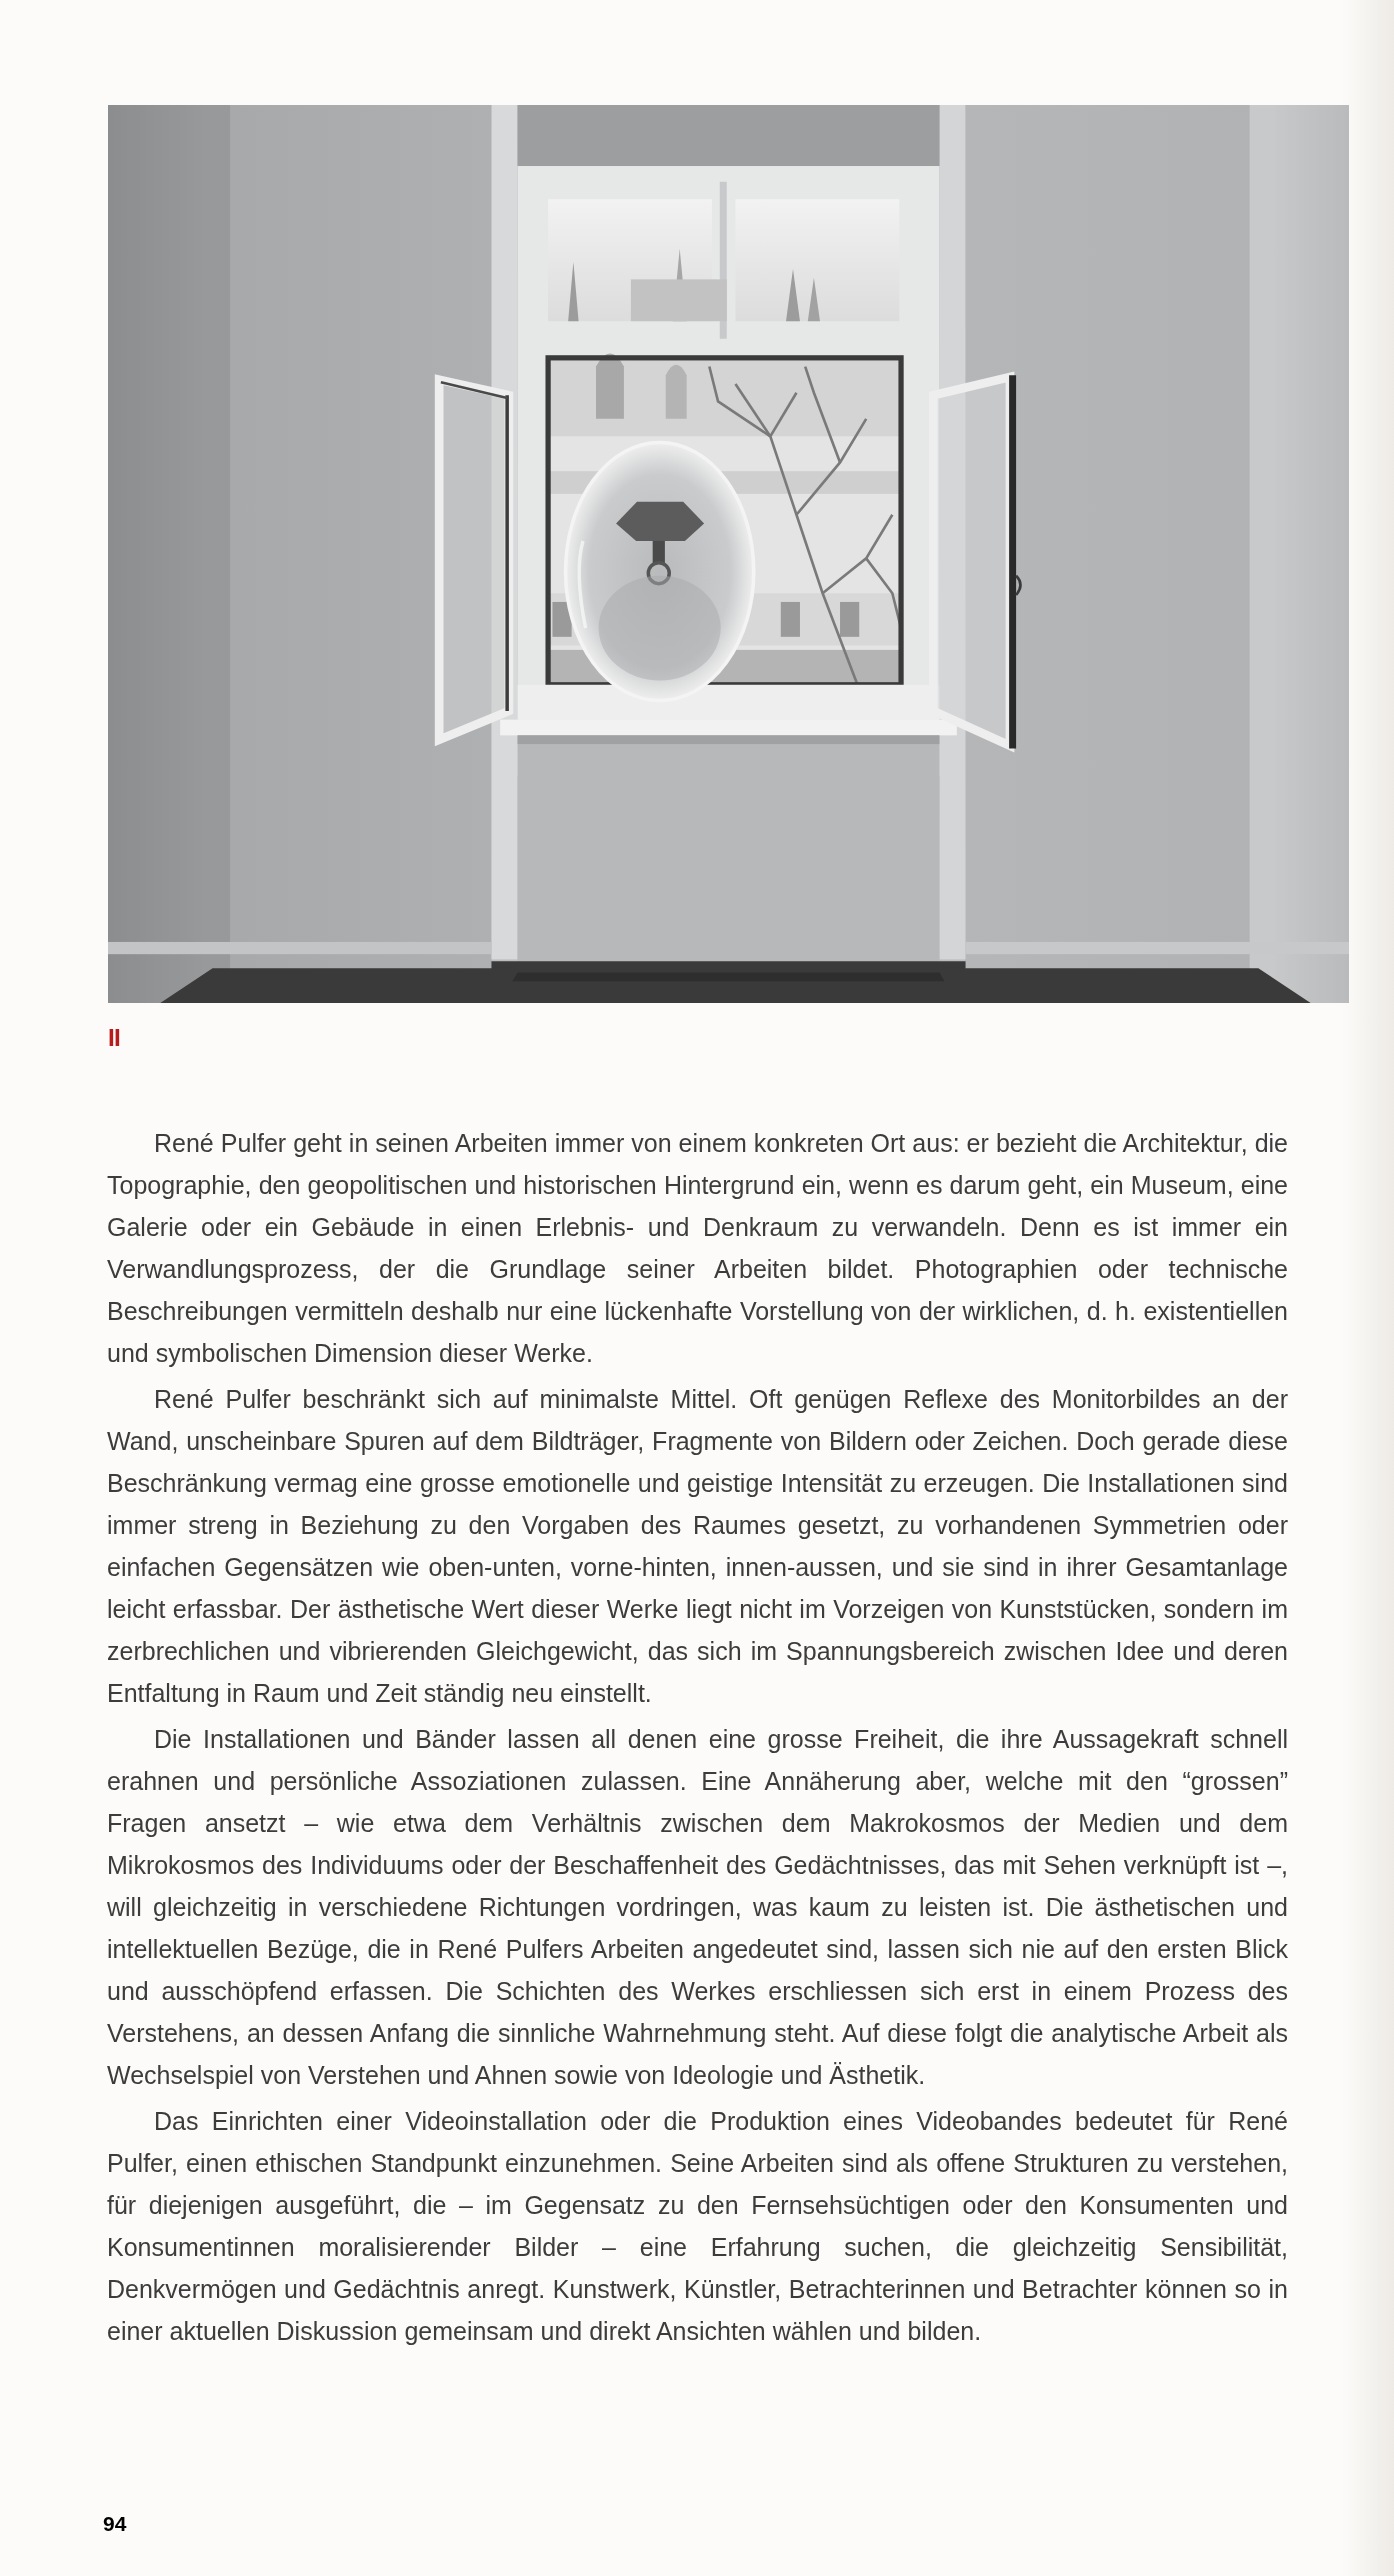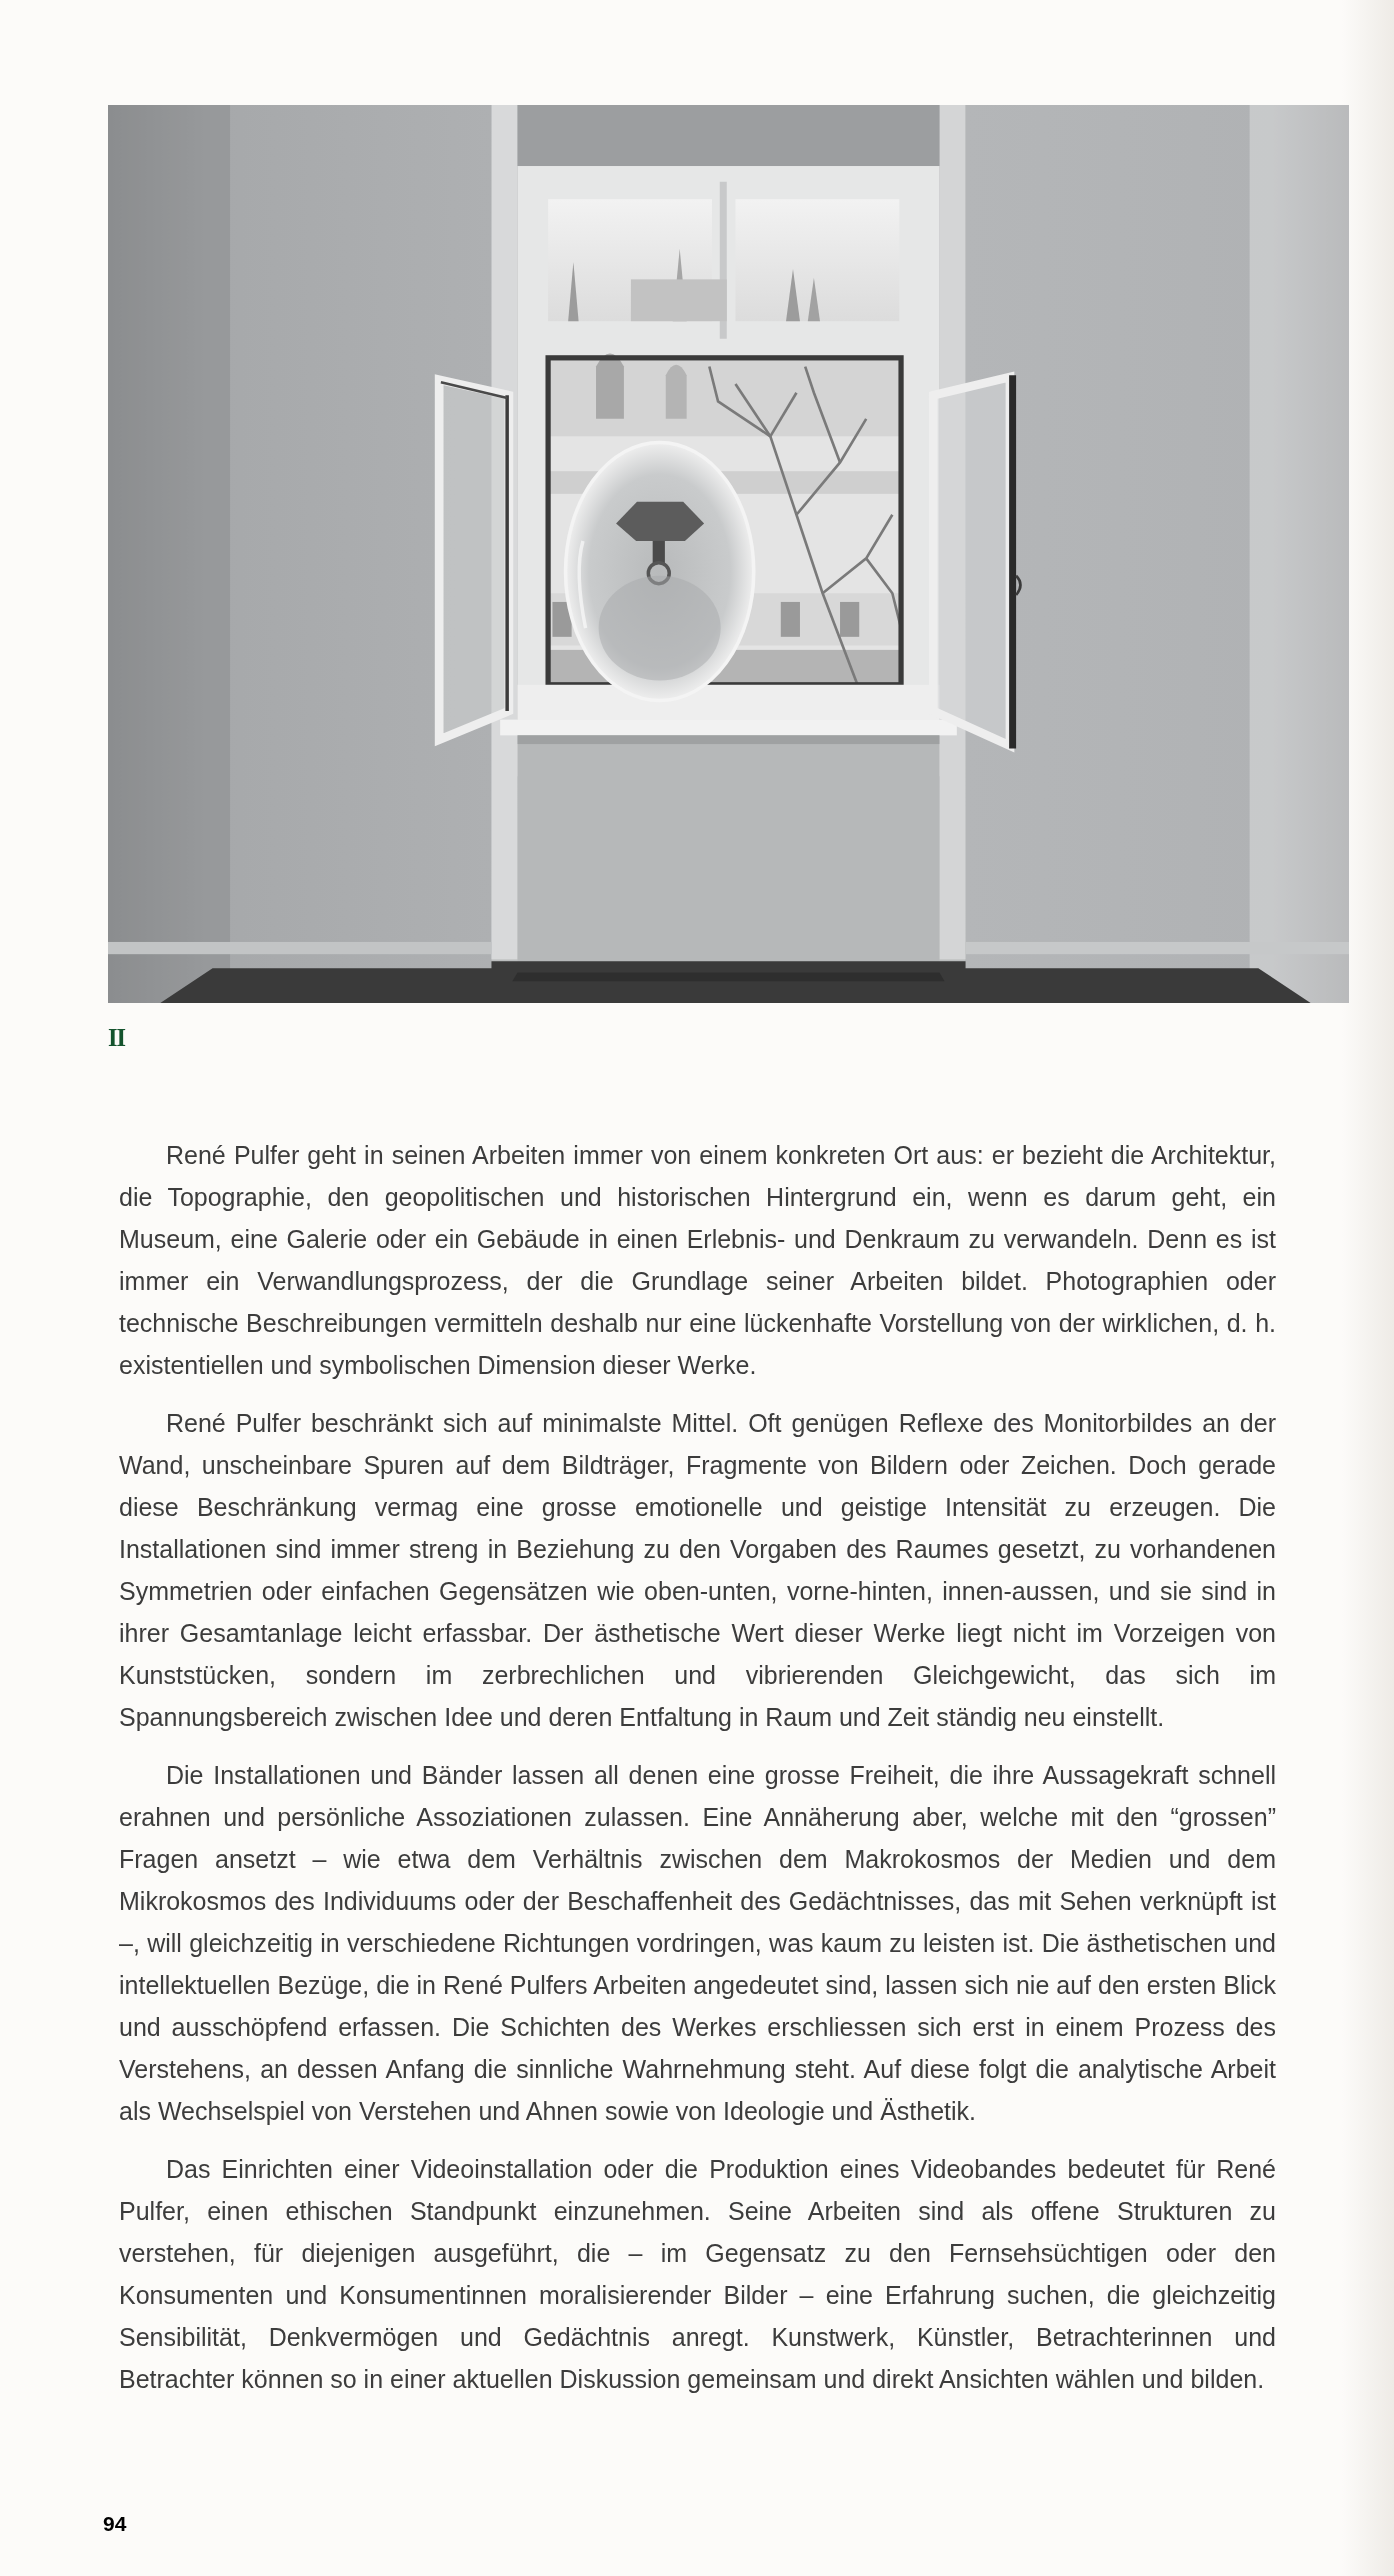--- a/index.html
+++ b/index.html
@@ -37,37 +37,36 @@
       display: block;
       width: 100%;
       height: 100%;
     }
     .fig-number {
       position: absolute;
       left: 108px;
       top: 1024px;
       font-size: 24.4px;
       font-weight: bold;
-      color: #14532d;
+      color: #b91c1c;
       letter-spacing: -0.9px;
-      font-family: Liberation Serif, serif;
     }
     .body-text {
       position: absolute;
       left: 103px;
       top: 1118px;
       width: 1189px;
       font-size: 25px;
       line-height: 42px;
       color: #3c3c3c;
       text-align: justify;
       hyphens: manual;
     }
     .body-text p {
-      margin: 16px;
+      margin: 4px;
       text-indent: 47px;
     }
     .page-number {
       position: absolute;
       left: 103px;
       top: 2512px;
       font-size: 21px;
       font-weight: bold;
       color: #000000;
     }

